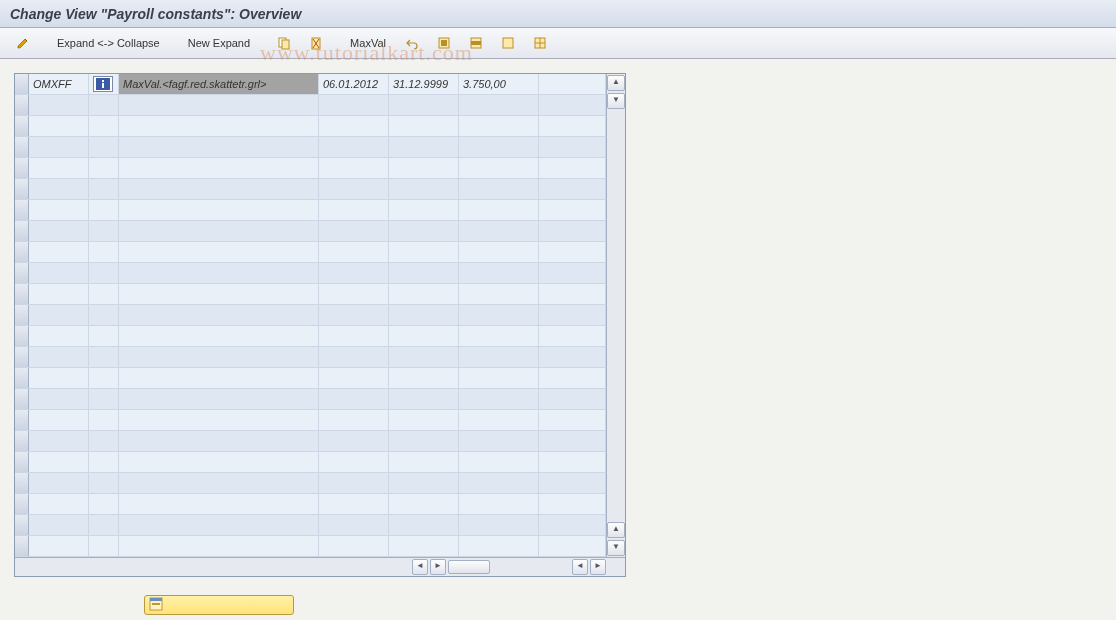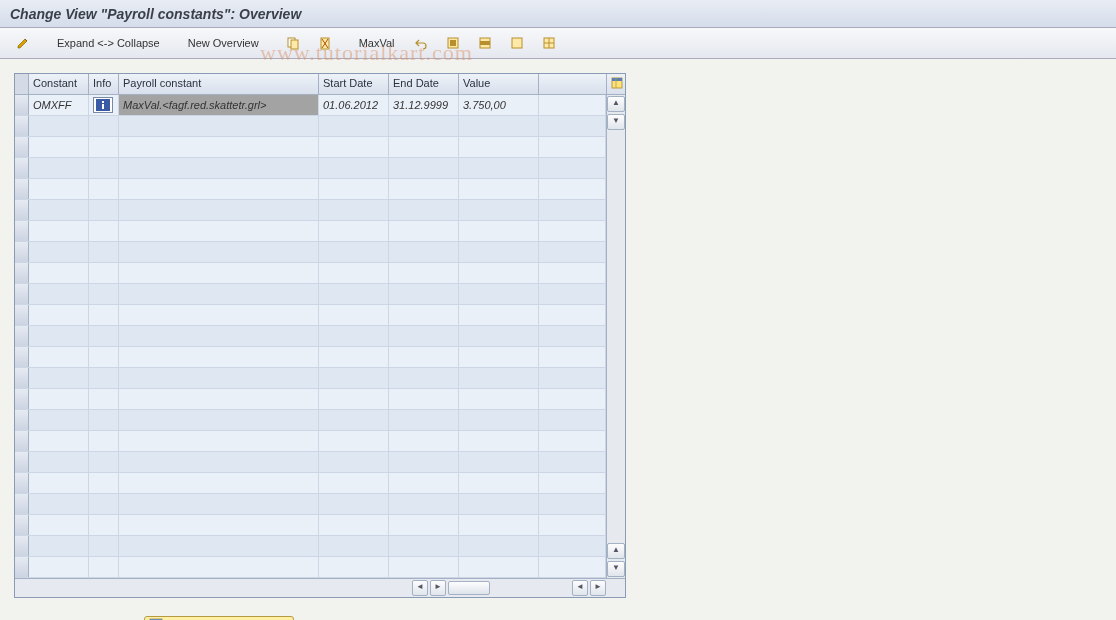--- a/index.html
+++ b/index.html
@@ -235,21 +235,21 @@
 <div class="toolbar">
   <span class="tb-btn">
     <svg width="14" height="14" viewBox="0 0 14 14">
         <path d="M2 10 L9 3 L11 5 L4 12 L2 12 Z" fill="#d9a000" stroke="#7a5b00" stroke-width="0.6"></path>
         <path d="M9 3 L11 5" stroke="#7a5b00"></path>
       </svg>
   </span>
   <span class="tb-sep"></span>
   <span class="tb-text">Expand &lt;-&gt; Collapse</span>
   <span class="tb-sep"></span>
-  <span class="tb-text">New Overview</span>
+  <span class="tb-text">New Expand</span>
   <span class="tb-sep"></span>
   <span class="tb-btn">
     <svg width="14" height="14" viewBox="0 0 14 14">
         <rect x="2" y="2" width="7" height="9" fill="#fff" stroke="#b7902c"></rect>
         <rect x="5" y="4" width="7" height="9" fill="#ffe9a8" stroke="#b7902c"></rect>
       </svg>
   </span>
   <span class="tb-btn">
     <svg width="14" height="14" viewBox="0 0 14 14">
         <rect x="3" y="2" width="8" height="11" fill="#ffe9a8" stroke="#b7902c"></rect>
@@ -287,52 +287,35 @@
         <line x1="2" y1="7" x2="12" y2="7" stroke="#b7902c"></line>
         <line x1="7" y1="2" x2="7" y2="12" stroke="#b7902c"></line>
       </svg>
   </span>
 </div>
 
 <div class="content">
 
   <div class="grid-shell">
 
-    <div class="grid-header">
-      <div class="h-cell h-rowsel"></div>
-      <div class="h-cell w-const">Constant</div>
-      <div class="h-cell w-info">Info</div>
-      <div class="h-cell w-payroll">Payroll constant</div>
-      <div class="h-cell w-start">Start Date</div>
-      <div class="h-cell w-end">End Date</div>
-      <div class="h-cell w-value">Value</div>
-      <div class="h-cell w-filler"></div>
-      <div class="h-cell h-config">
-        <svg width="12" height="12" viewBox="0 0 12 12">
-            <rect x="1" y="1" width="10" height="10" fill="#ffe37a" stroke="#b89a3e"></rect>
-            <rect x="1" y="1" width="10" height="3" fill="#5b7fb2"></rect>
-            <line x1="5" y1="1" x2="5" y2="11" stroke="#b89a3e" stroke-width="0.8"></line>
-          </svg>
-      </div>
-    </div>
 
     <div class="grid-body">
       <div class="rows-col" id="rows-container">
           <div class="grid-row">
             <div class="cell rowsel"></div>
             <div class="cell w-const">OMXFF</div>
             <div class="cell w-info"><span class="info-btn">
                 <svg width="14" height="12" viewBox="0 0 14 12">
                   <rect x="0" y="0" width="14" height="12" fill="#3b5aa6"></rect>
                   <rect x="6" y="2" width="2" height="2" fill="#fff"></rect>
                   <rect x="6" y="5" width="2" height="5" fill="#fff"></rect>
                 </svg>
               </span></div>
             <div class="cell w-payroll cell-input">MaxVal.&lt;fagf.red.skattetr.grl&gt;</div>
-            <div class="cell w-start">01.06.2012</div>
+            <div class="cell w-start">06.01.2012</div>
             <div class="cell w-end">31.12.9999</div>
             <div class="cell w-value num">3.750,00</div>
             <div class="cell w-filler"></div>
           </div>
           <div class="grid-row">
             <div class="cell rowsel"></div>
             <div class="cell w-const"></div>
             <div class="cell w-info"></div>
             <div class="cell w-payroll"></div>
             <div class="cell w-start"></div>

